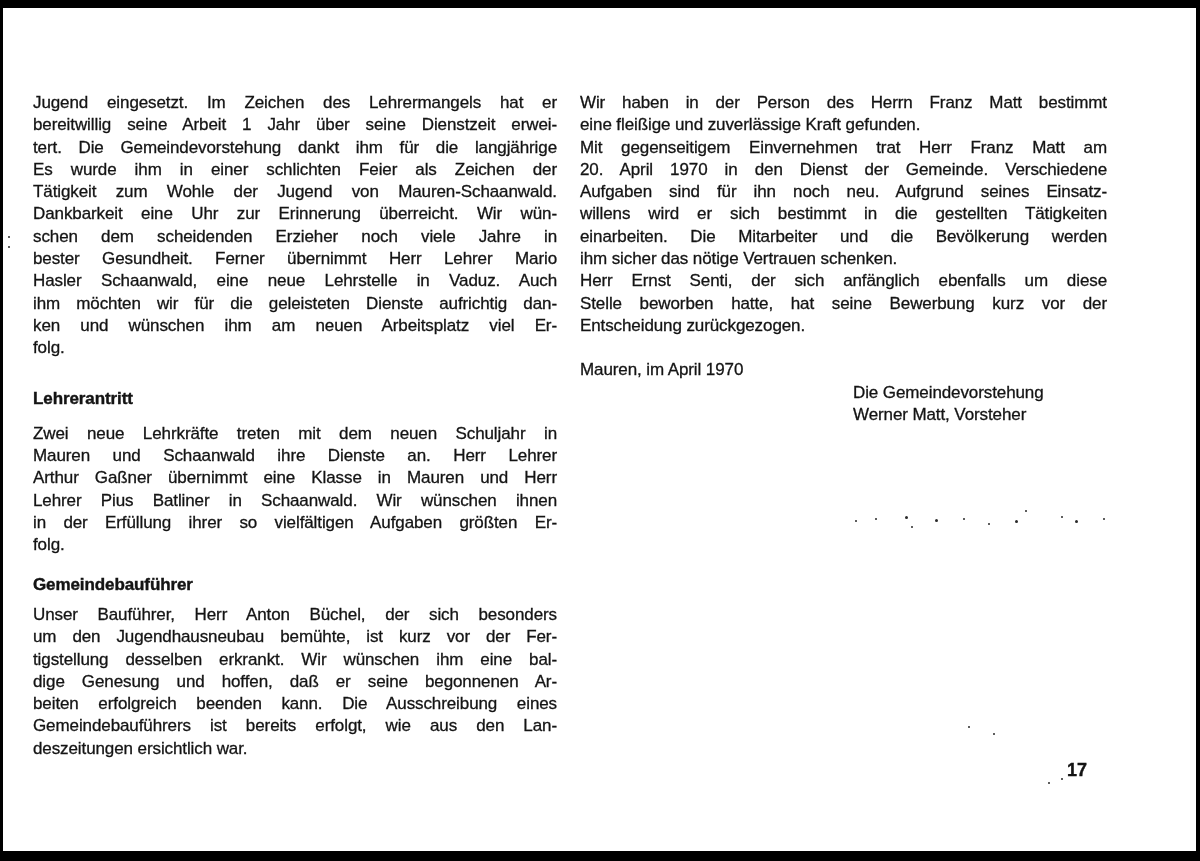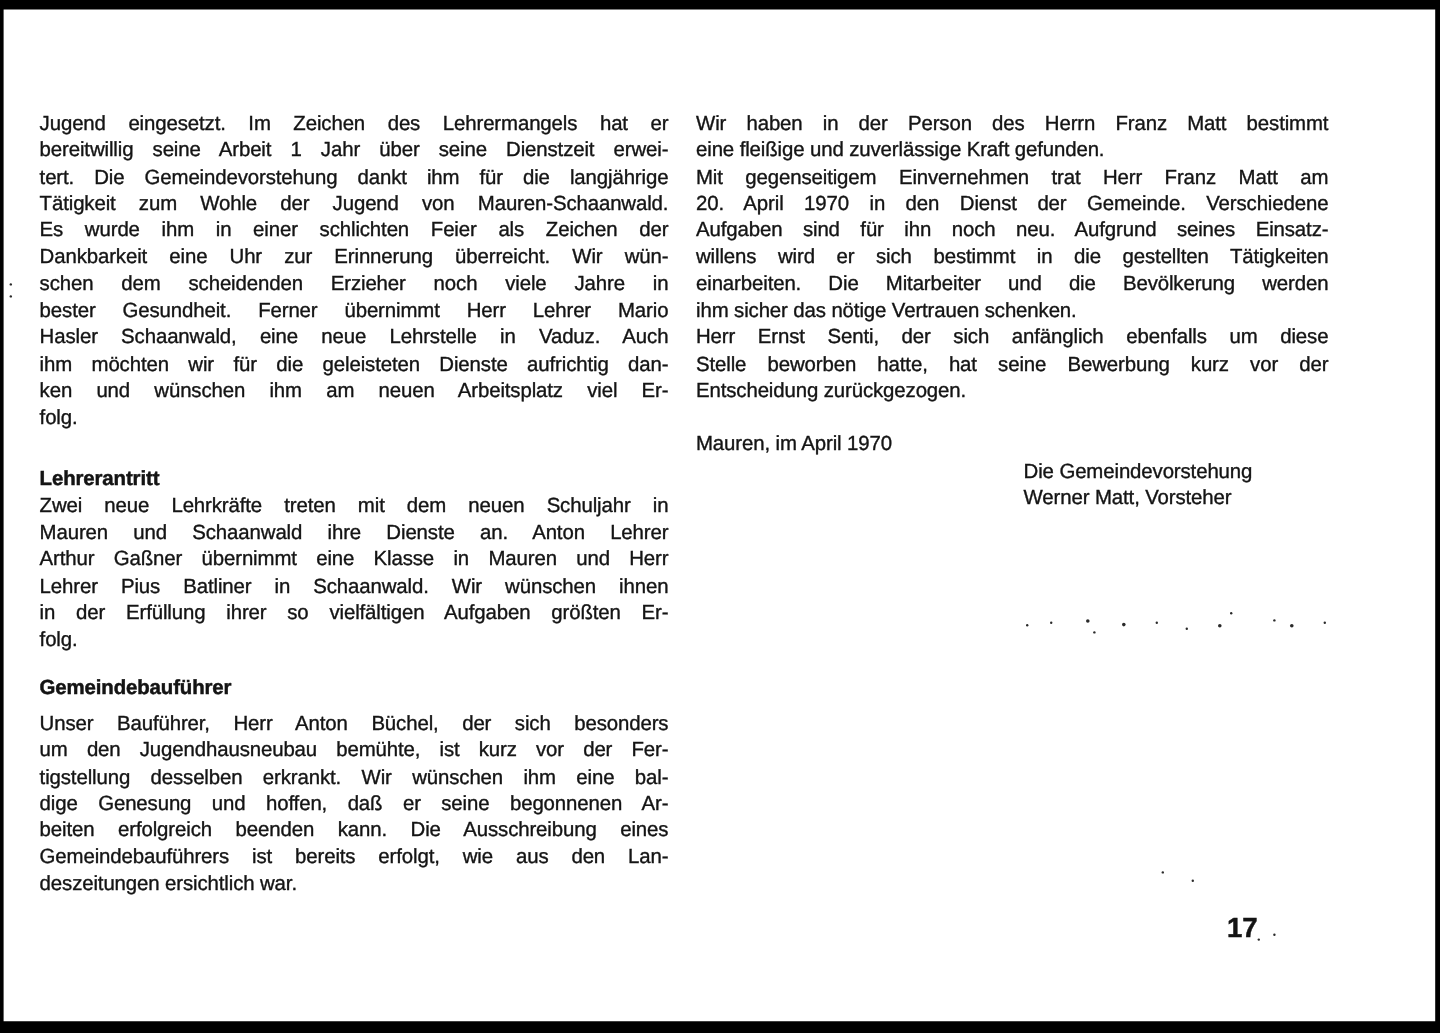--- a/index.html
+++ b/index.html
@@ -29,58 +29,58 @@
     white-space:nowrap;
     overflow:visible;
   }
   .line.last{text-align-last:left;}
   .head{
     font-size:17px;font-weight:bold;margin:0;
     line-height:22.3px;
     -webkit-text-stroke:0.4px #111111;
   }
   .head-1{margin-top:28px;}
-  .para-after-head{margin-top:1px;}
+  .para-after-head{margin-top:13px;}
   .head-2{margin-top:17px;}
   .para-after-head-2{margin-top:8px;}
   .dateline{margin-top:22px;white-space:nowrap;}
   .signature{margin-top:0;padding-left:273px;}
   .sig-line{white-space:nowrap;}
   .page-number{
-    position:absolute;left:985px;top:752px;width:60px;
-    font-size:23px;font-weight:bold;text-align:right;
+    position:absolute;left:1024px;top:752px;width:60px;
+    font-size:18px;font-weight:bold;text-align:right;
     -webkit-text-stroke:0.4px #111111;
   }
   .speck{position:absolute;width:2px;height:2px;background:#2a2a2a;border-radius:50%;}
   .speck.big{width:3px;height:3px;}
 </style>
 </head>
 <body>
 
 <div class="sheet">
 
   <div class="col col-left">
     <div>
         <div class="line">Jugend eingesetzt. Im Zeichen des Lehrermangels hat er</div>
         <div class="line">bereitwillig seine Arbeit 1 Jahr über seine Dienstzeit erwei-</div>
         <div class="line">tert. Die Gemeindevorstehung dankt ihm für die langjährige</div>
+        <div class="line">Es wurde ihm in einer schlichten Feier als Zeichen der</div>
         <div class="line">Tätigkeit zum Wohle der Jugend von Mauren-Schaanwald.</div>
-        <div class="line">Es wurde ihm in einer schlichten Feier als Zeichen der</div>
         <div class="line">Dankbarkeit eine Uhr zur Erinnerung überreicht. Wir wün-</div>
         <div class="line">schen dem scheidenden Erzieher noch viele Jahre in</div>
         <div class="line">bester Gesundheit. Ferner übernimmt Herr Lehrer Mario</div>
         <div class="line">Hasler Schaanwald, eine neue Lehrstelle in Vaduz. Auch</div>
         <div class="line">ihm möchten wir für die geleisteten Dienste aufrichtig dan-</div>
         <div class="line">ken und wünschen ihm am neuen Arbeitsplatz viel Er-</div>
         <div class="line last">folg.</div>
       </div>
     <h2 class="head head-1">Lehrerantritt</h2>
     <div class="para-after-head">
         <div class="line">Zwei neue Lehrkräfte treten mit dem neuen Schuljahr in</div>
-        <div class="line">Mauren und Schaanwald ihre Dienste an. Anton Lehrer</div>
+        <div class="line">Mauren und Schaanwald ihre Dienste an. Herr Lehrer</div>
         <div class="line">Arthur Gaßner übernimmt eine Klasse in Mauren und Herr</div>
         <div class="line">Lehrer Pius Batliner in Schaanwald. Wir wünschen ihnen</div>
         <div class="line">in der Erfüllung ihrer so vielfältigen Aufgaben größten Er-</div>
         <div class="line last">folg.</div>
       </div>
     <h2 class="head head-2">Gemeindebauführer</h2>
     <div class="para-after-head-2">
         <div class="line">Unser Bauführer, Herr Anton Büchel, der sich besonders</div>
         <div class="line">um den Jugendhausneubau bemühte, ist kurz vor der Fer-</div>
         <div class="line">tigstellung desselben erkrankt. Wir wünschen ihm eine bal-</div>

